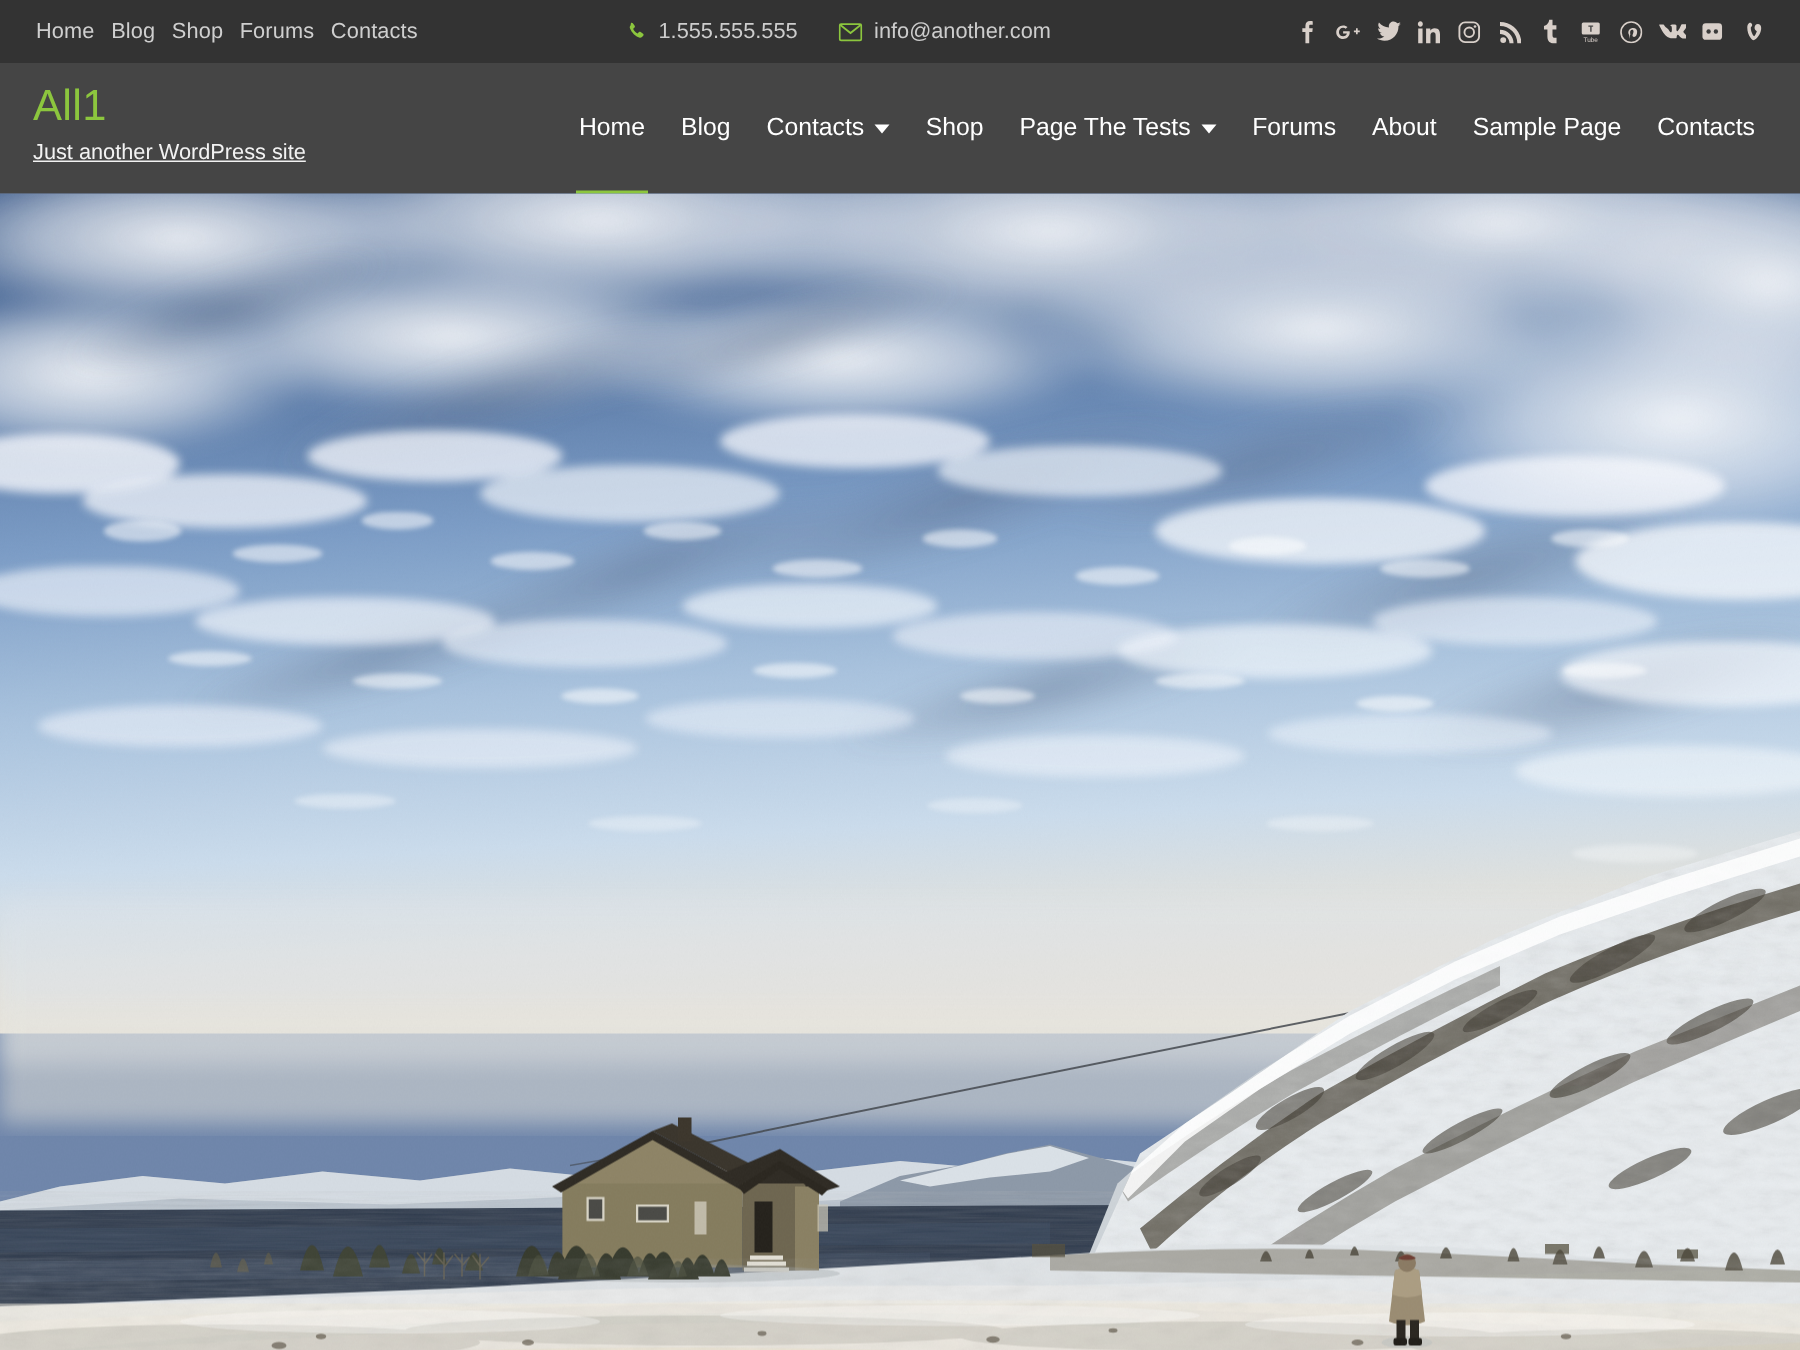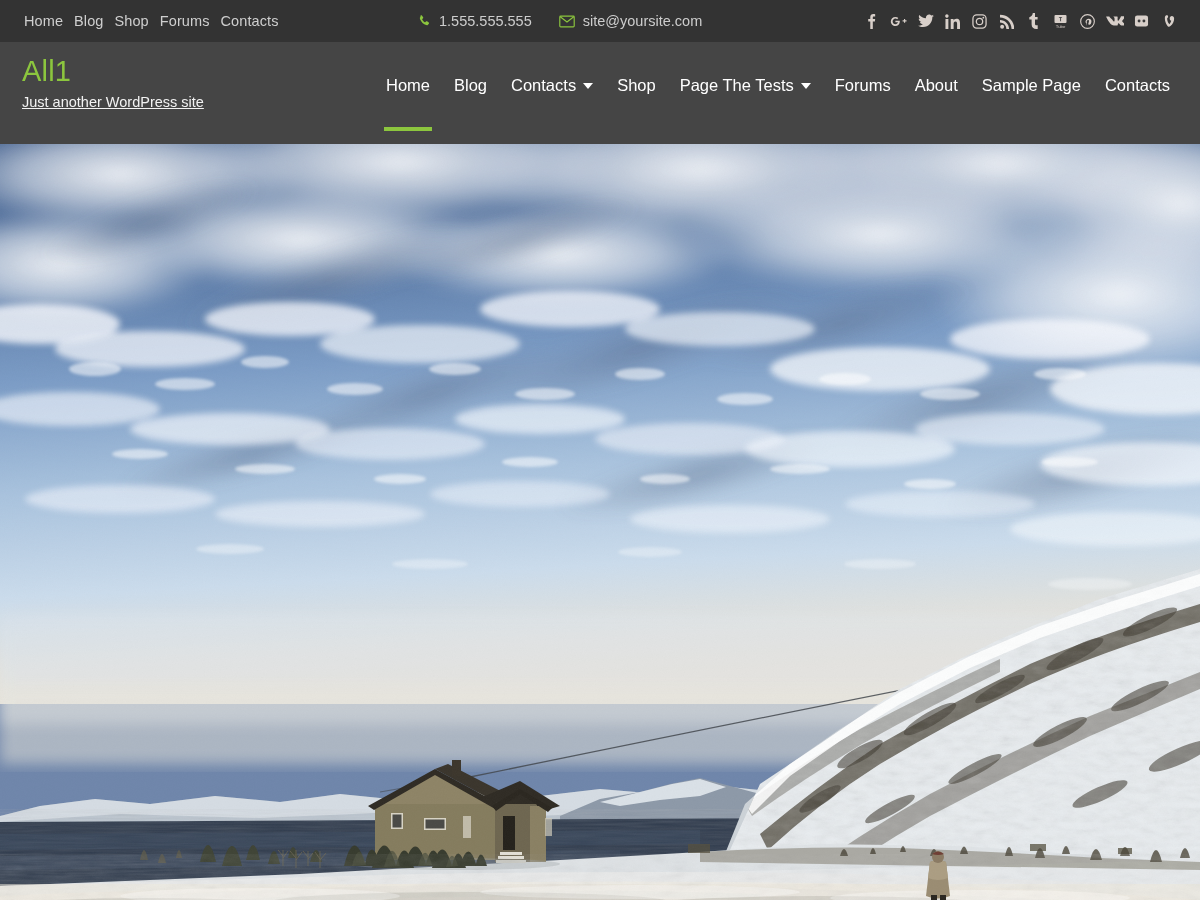--- a/index.html
+++ b/index.html
@@ -51,21 +51,21 @@
     width: 27px; height: 30px;
     display: flex; align-items: center; justify-content: center;
     color: #d8cfc9;
     text-decoration: none;
   }
   .social svg { display: block; }
 
   
   .header {
     position: relative;
-    height: 102px;
+    height: 87px;
     background: #454545;
     display: flex; align-items: center;
   }
   .brand { position: absolute; left: 22px; top: 14px; }
   .site-title {
     color: #8cc63e;
     font-size: 29px;
     font-weight: 400;
     line-height: 1.05;
     letter-spacing: .2px;
@@ -145,21 +145,21 @@
         </span>
         <span class="txt">1.555.555.555</span>
       </a>
       <a href="#" class="contact-item" style="text-decoration:none">
         <span class="ic-green">
           <svg width="16" height="13" viewBox="0 0 18 14" fill="none" stroke="currentColor" stroke-width="1.3">
             <rect x="0.9" y="0.9" width="16.2" height="12.2" rx="1"></rect>
             <path d="M1.4 1.6 L9 7.6 L16.6 1.6"></path>
           </svg>
         </span>
-        <span class="txt">site@yoursite.com</span>
+        <span class="txt">info@another.com</span>
       </a>
     </div>
 
     <div class="social">
       <a href="#">
         <svg width="15" height="15" viewBox="0 0 16 16" fill="currentColor">
             <path d="M10.3 2.6h1.6V.2C11.6.1 10.8 0 9.9 0 8 0 6.7 1.2 6.7 3.3v1.9H4.5v2.7h2.2V16h2.7V7.9h2.2l.3-2.7H9.4V3.6c0-.8.2-1 .9-1z"></path>
           </svg>
       </a>
       <a href="#">

